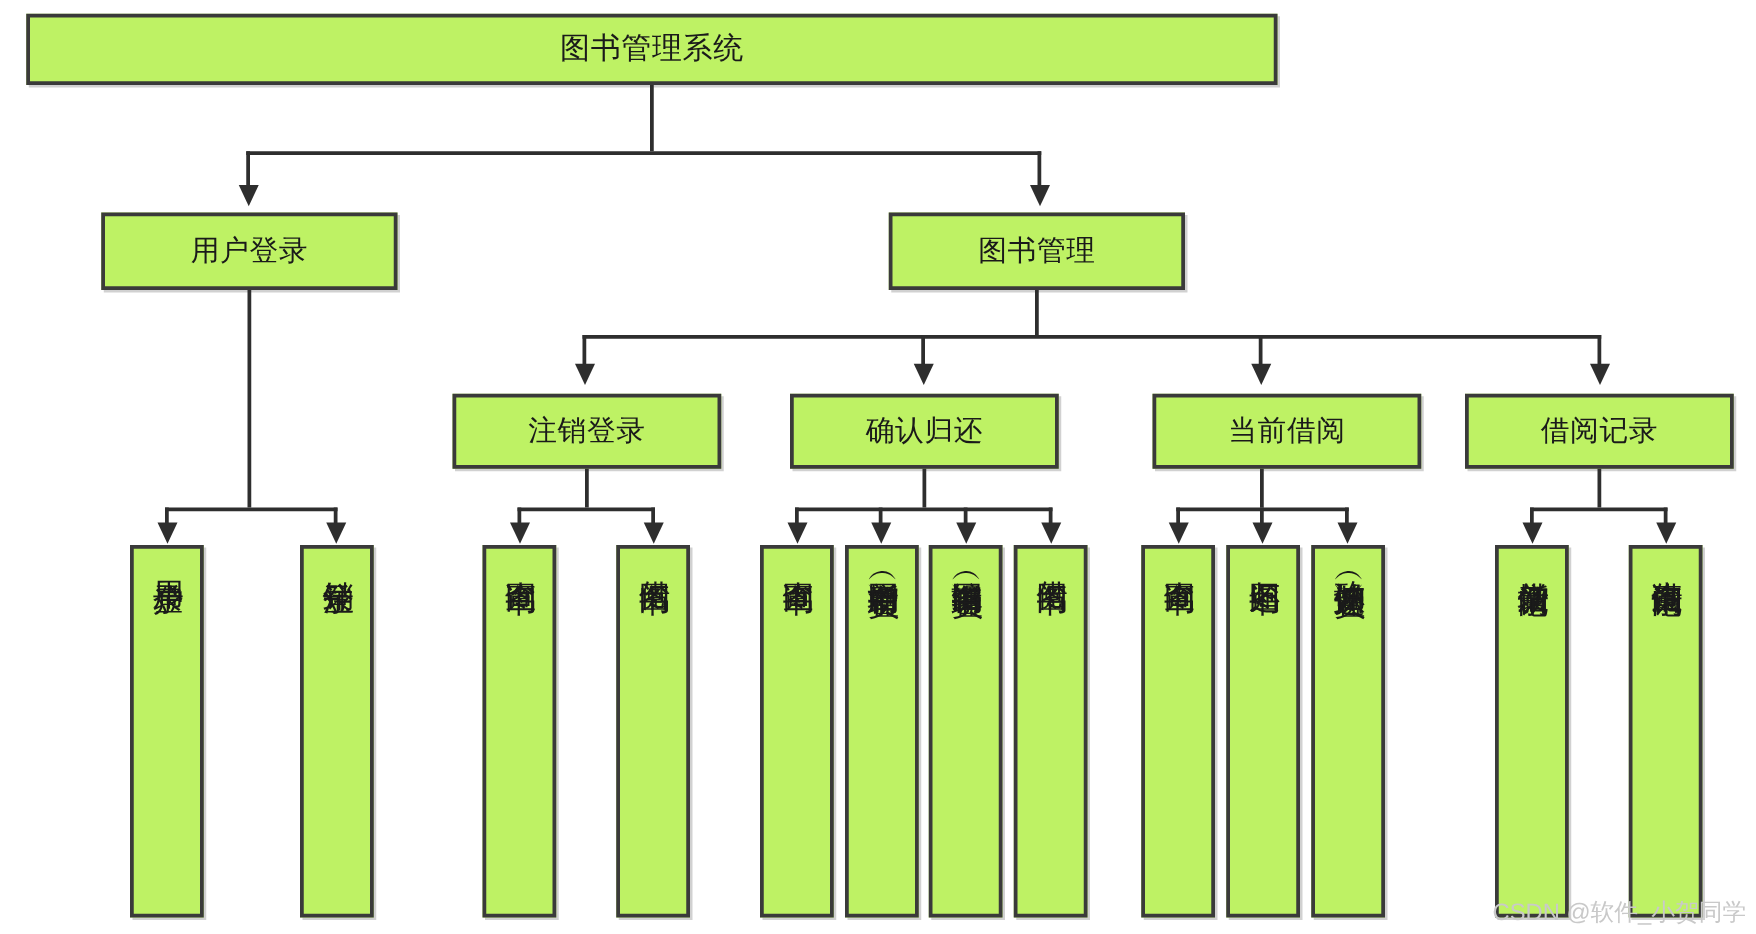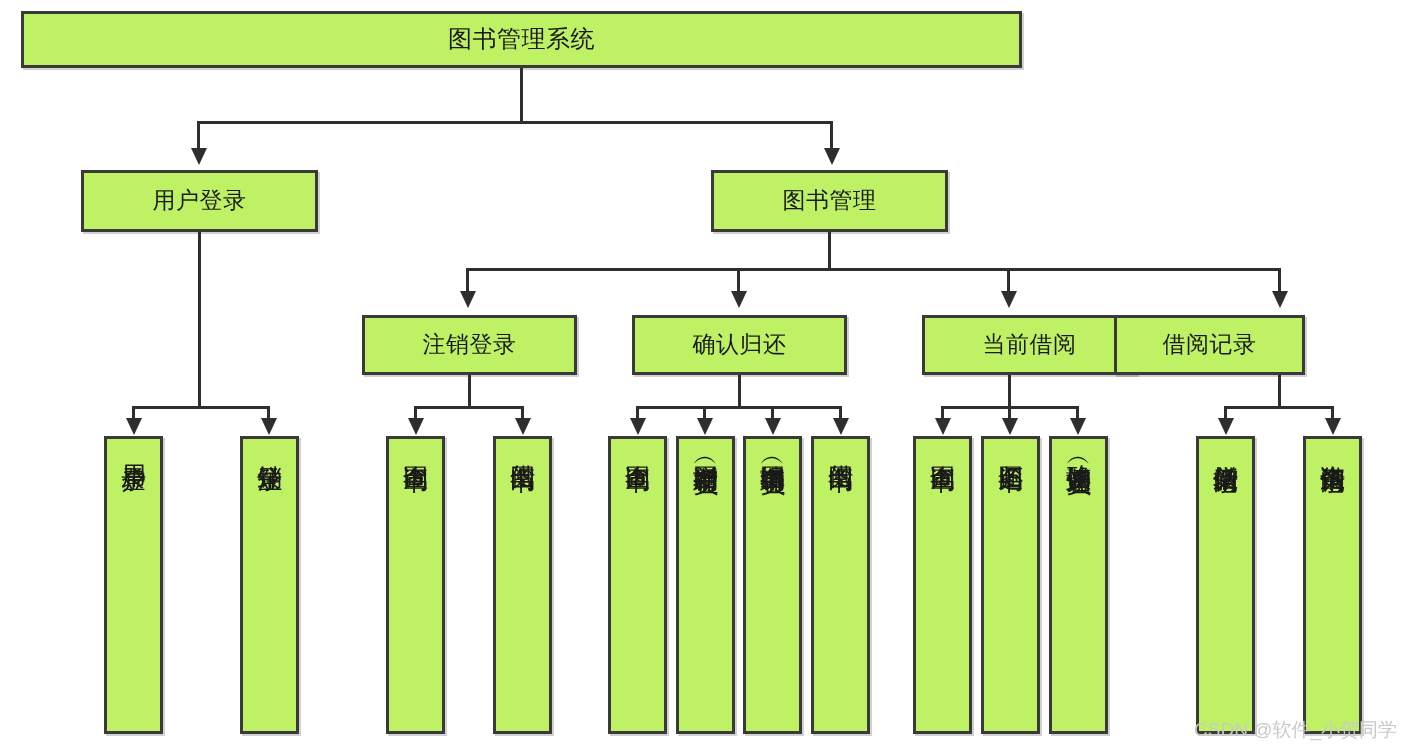--- a/index.html
+++ b/index.html
@@ -134,21 +134,21 @@
 
   <div class="node h" style="left:362px; top:315px; width:215px; height:60px;">
     <span class="label">注销登录</span>
   </div>
   <div class="node h" style="left:632px; top:315px; width:215px; height:60px;">
     <span class="label">确认归还</span>
   </div>
   <div class="node h" style="left:902px; top:315px; width:215px; height:60px;margin-left:20px;">
     <span class="label">当前借阅</span>
   </div>
-  <div class="node h" style="left:1114px; top:315px; width:191px; height:60px;">
+  <div class="node h" style="left:1172px; top:315px; width:215px; height:60px;">
     <span class="label">借阅记录</span>
   </div>
 
   <div class="ln v" style="left:468px; top:375px; width:3px; height:31px;"></div>
   <div class="ln h" style="left:414px; top:406px; width:110px; height:3px;"></div>
   <div class="ln v" style="left:414px; top:406px; width:3px; height:13px;"></div>
   <div class="arrow" style="left:408px; top:418px;"></div>
   <div class="ln v" style="left:521px; top:406px; width:3px; height:13px;"></div>
   <div class="arrow" style="left:515px; top:418px;"></div>
 

